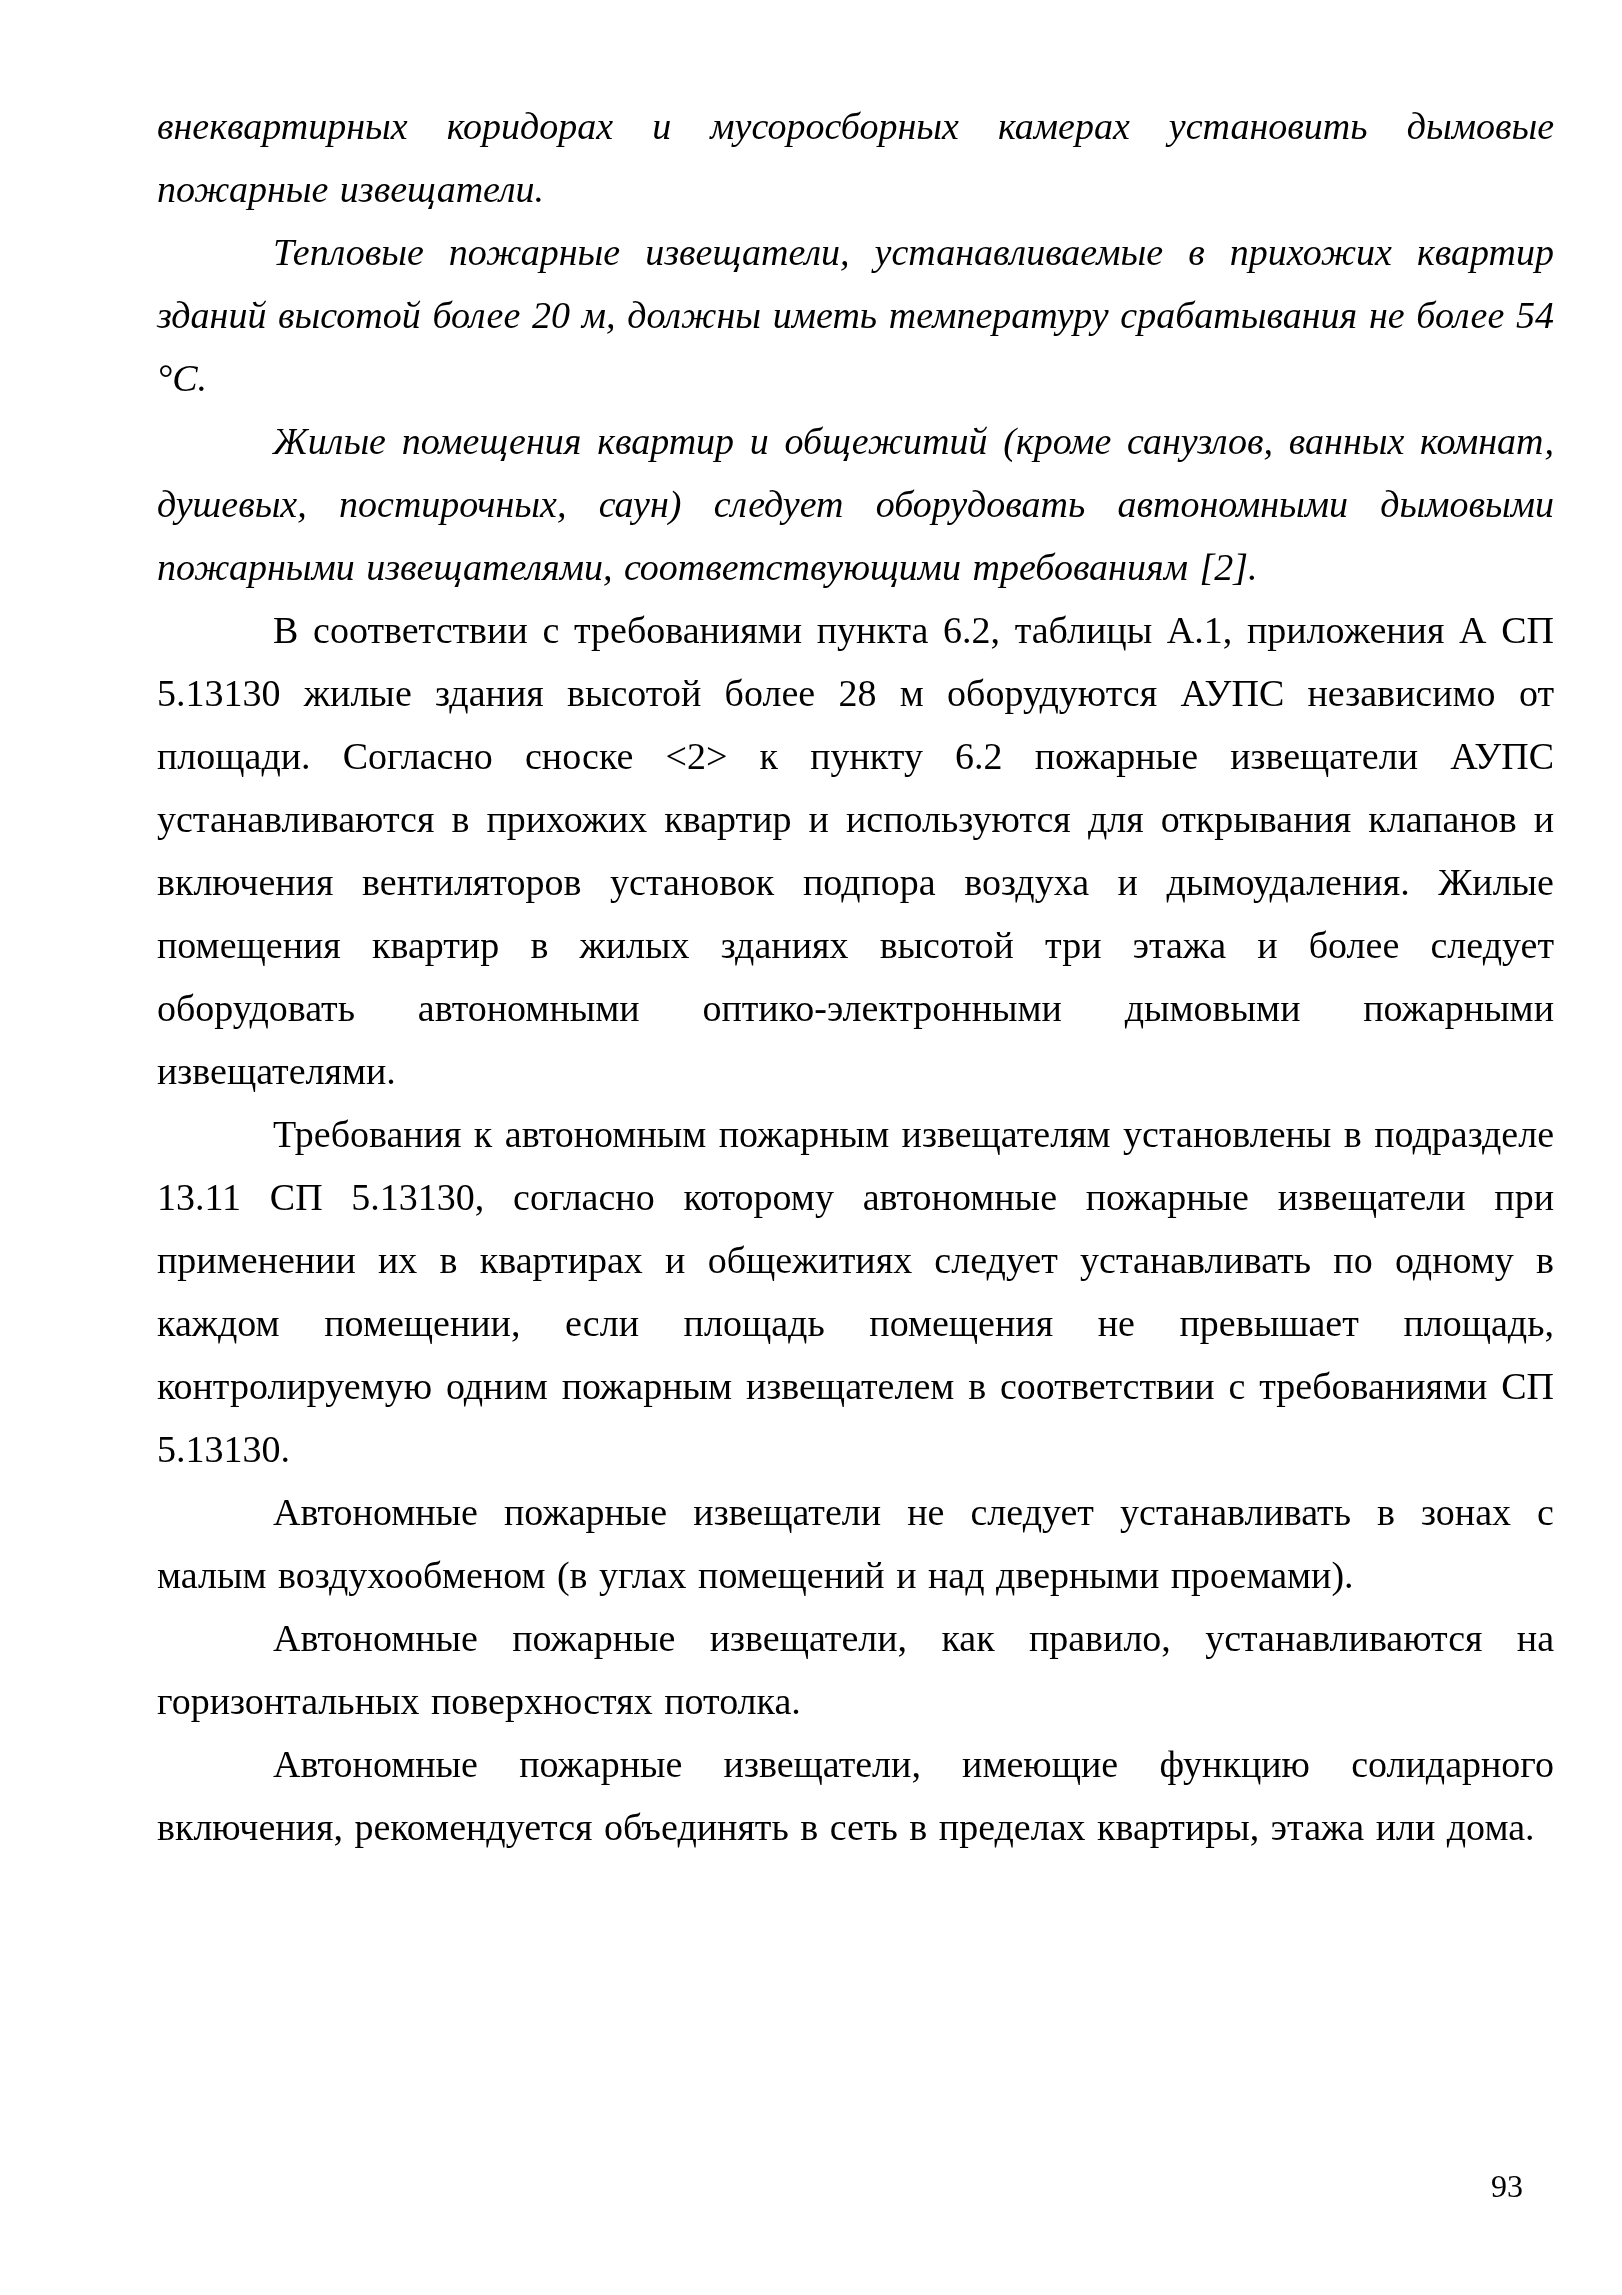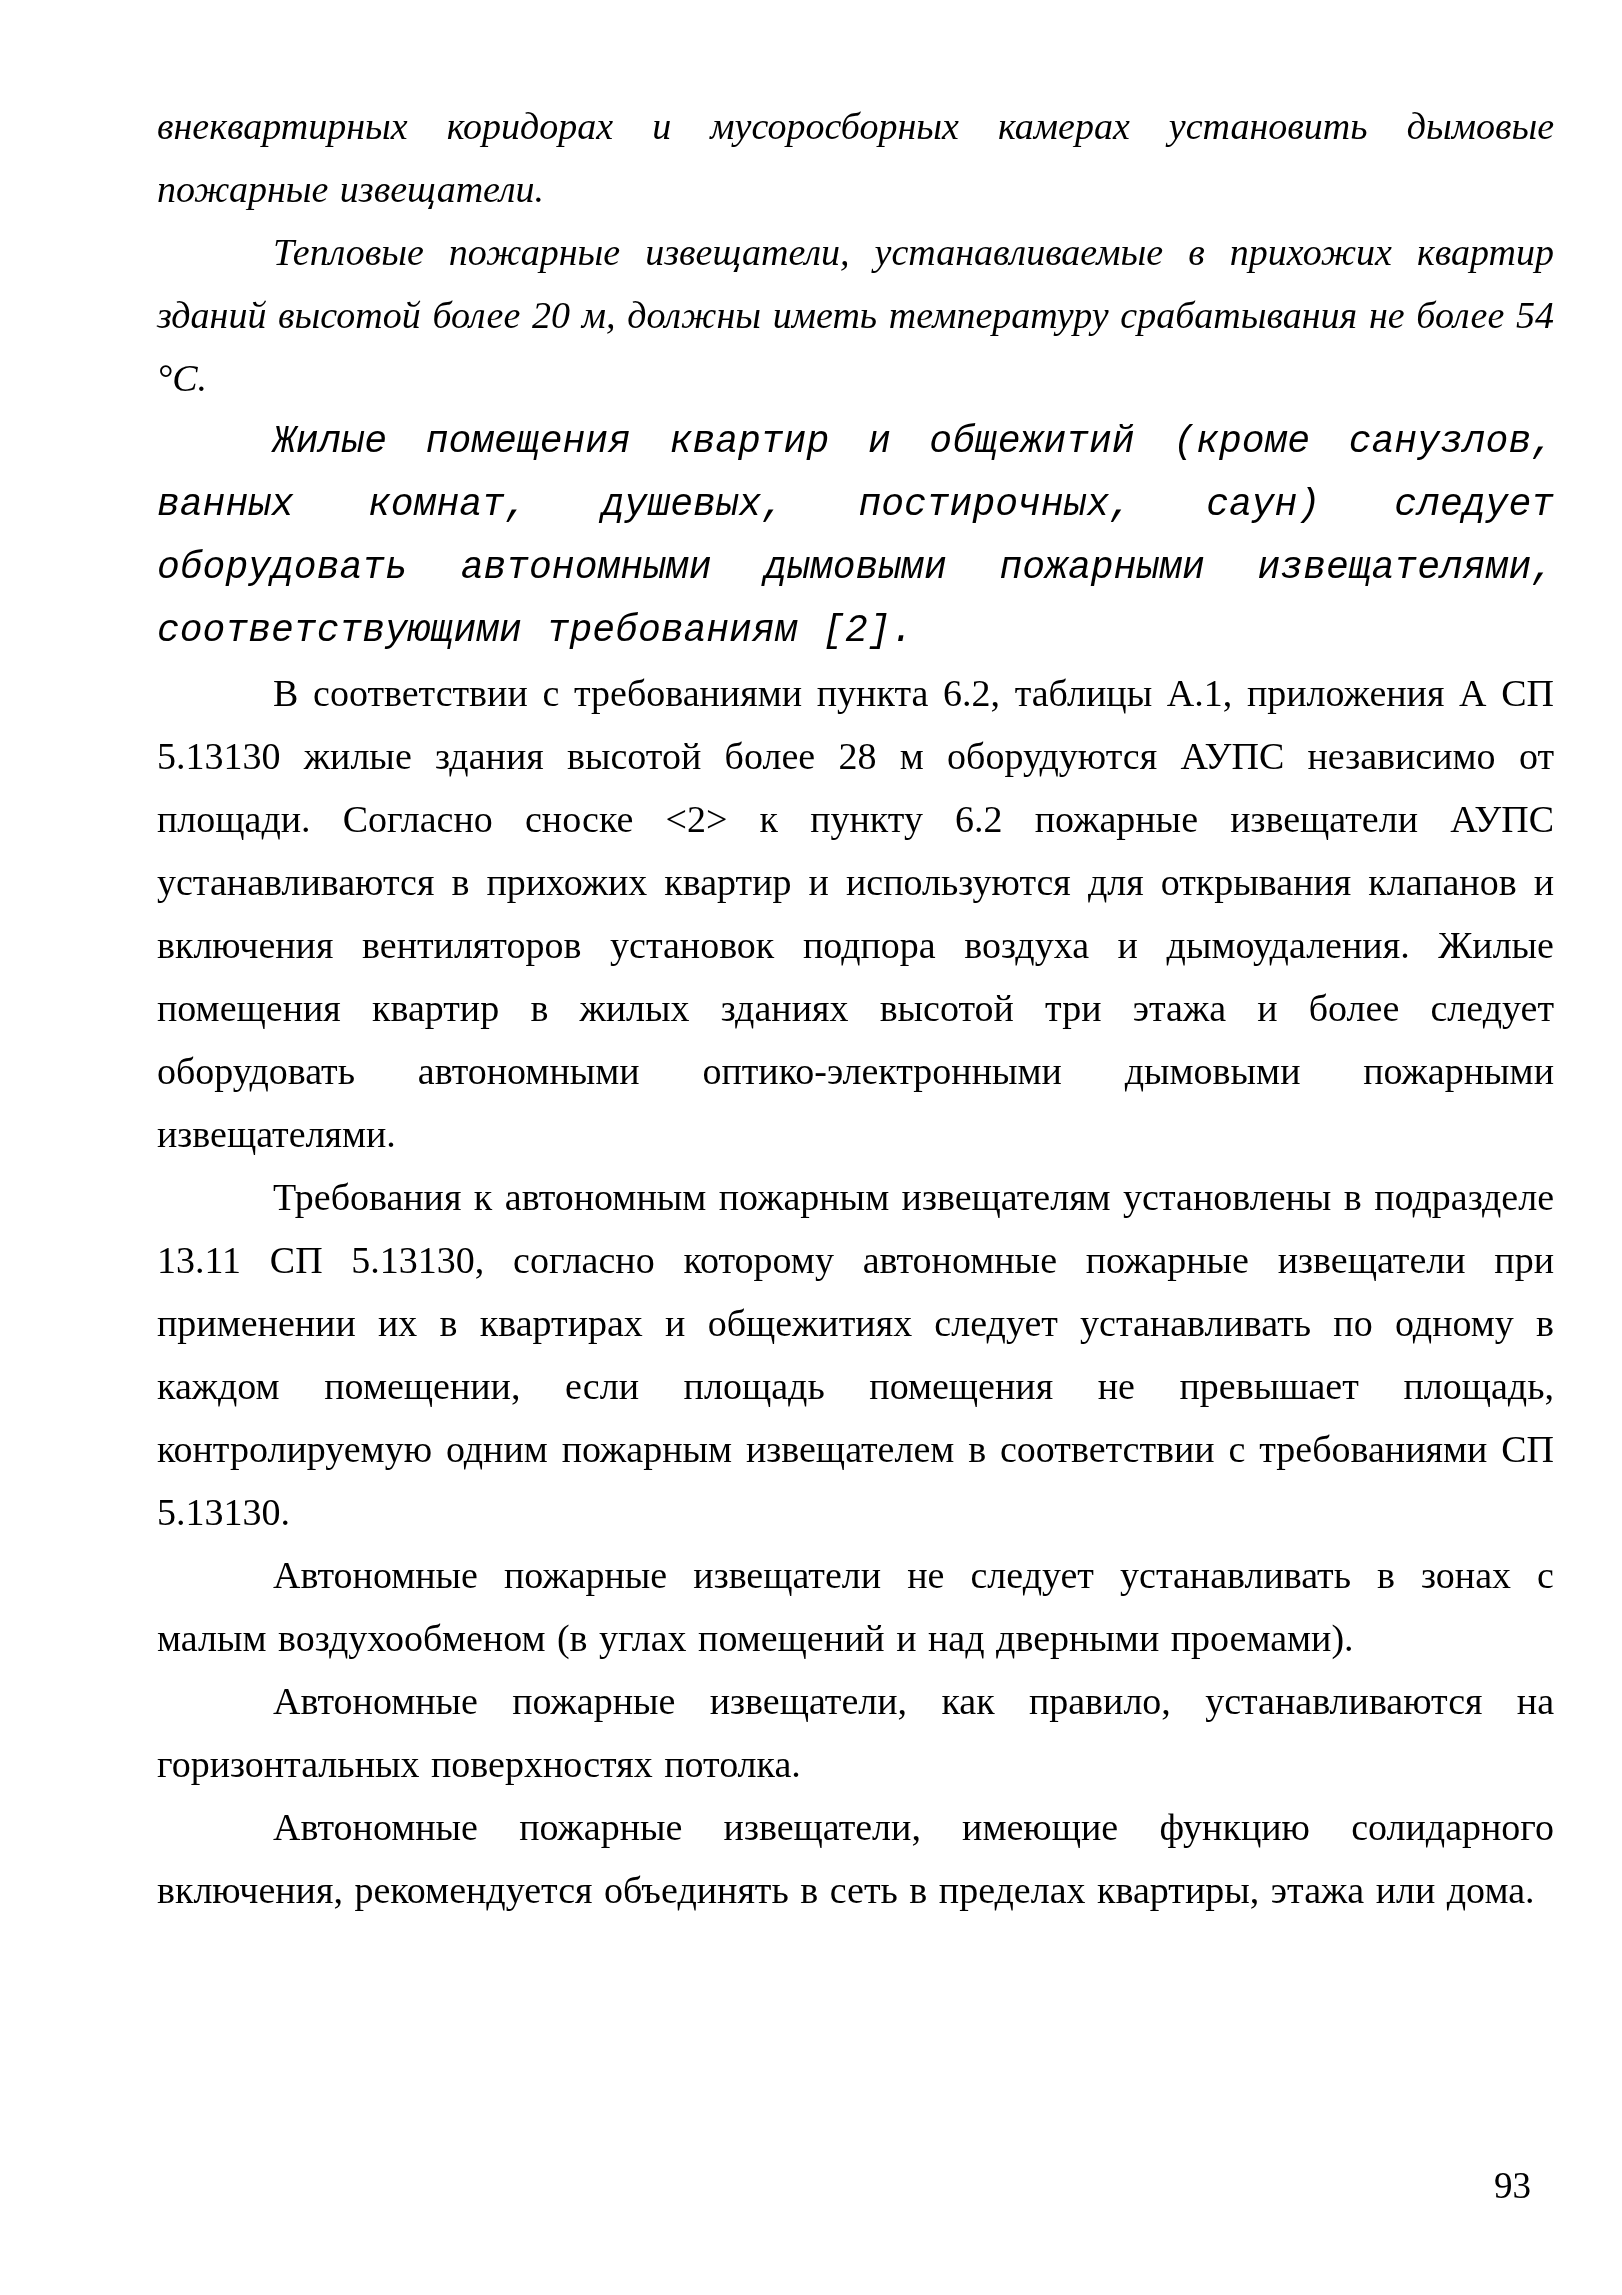--- a/index.html
+++ b/index.html
@@ -29,27 +29,26 @@
     font-style: italic;
   }
   .indent {
     text-indent: 116px;
   }
   .mb-sm {
     margin-bottom: 38px;
   }
   .mb-lg {
     margin-bottom: 69px;
-    font-family: Liberation Mono, monospace;
   }
   .page-number {
     position: absolute;
     top: 2163px;
-    right: 88px;
-    font-size: 37px;
+    right: 96px;
+    font-size: 32px;
     line-height: 46px;
     font-style: normal;
   }
 </style>
 </head>
 <body>
 
 <div class="page">
 
   <p class="ital mb-sm">внеквартирных коридорах и мусоросборных камерах установить дымовые пожарные извещатели.</p>

